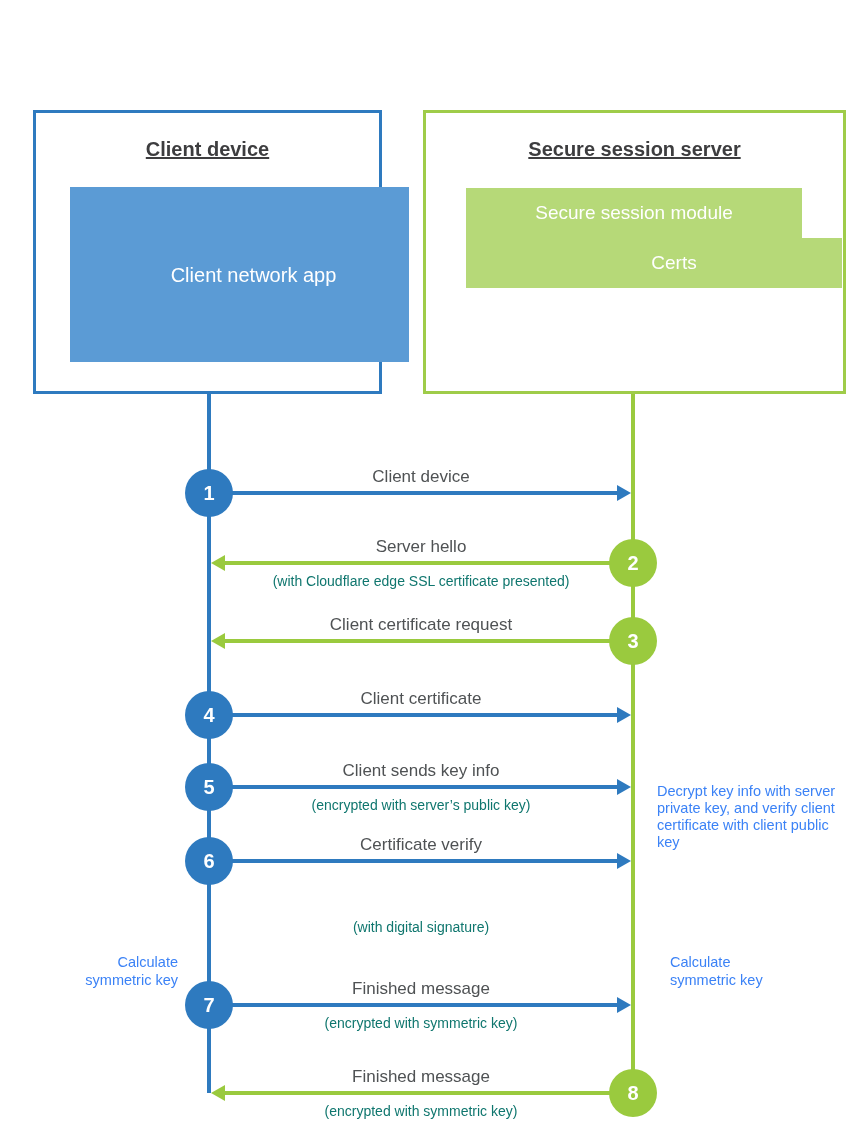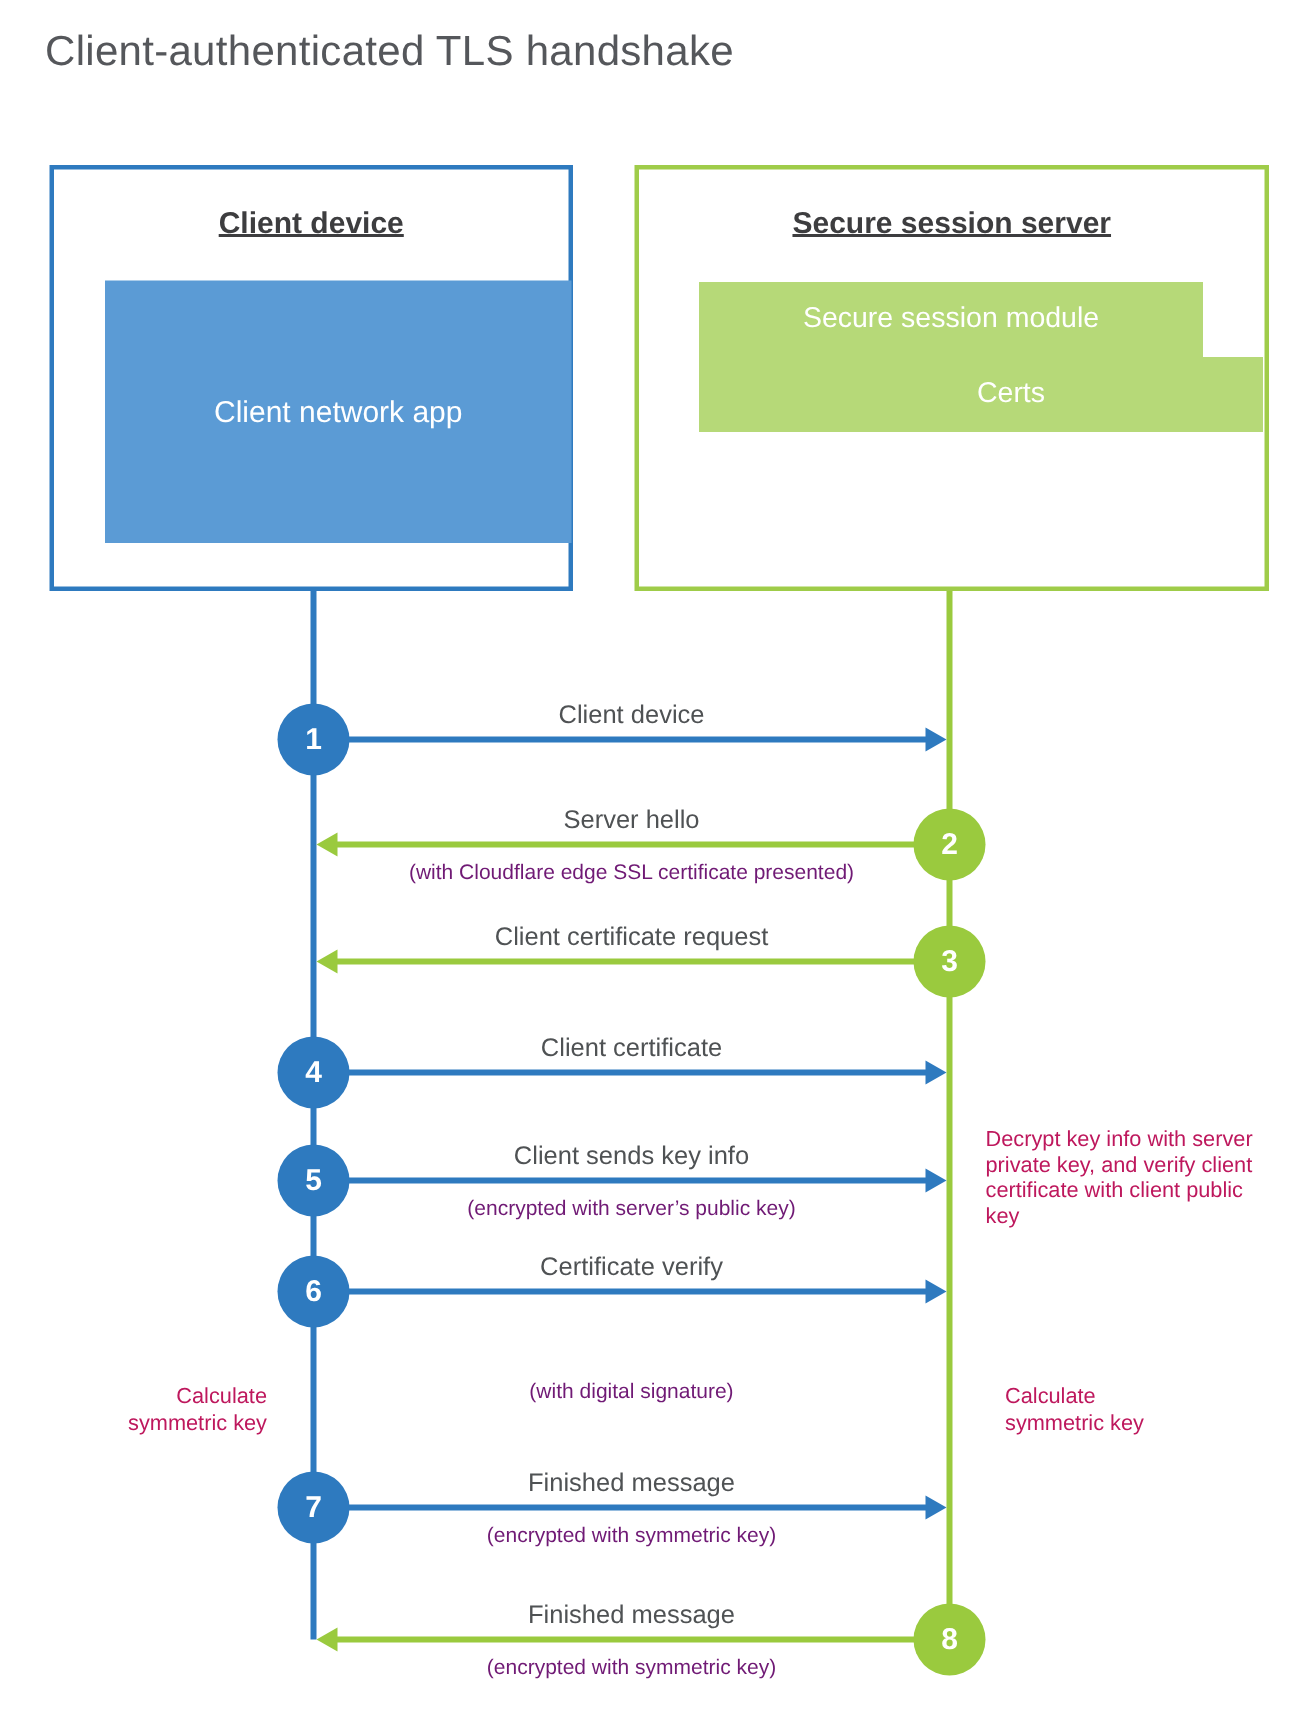--- a/index.html
+++ b/index.html
@@ -20,21 +20,21 @@
   .entity-box{border-width:3px;border-style:solid;background:#fff;box-sizing:border-box;}
   #client-box{left:33px;top:110px;width:349px;height:284px;border-color:#2e7abf;}
   #server-box{left:423px;top:110px;width:423px;height:284px;border-color:#9fcc49;}
   .entity-title{
     top:138px;text-align:center;font-size:20px;font-weight:bold;color:#3d3d3f;text-decoration:underline;
   }
   #client-title{left:33px;width:349px;}
   #server-title{left:423px;width:423px;}
   #client-app{
     left:70px;top:187px;width:311px;height:175px;background:#5b9bd5;
-    display:flex;align-items:center;justify-content:center;
+    display:flex;align-items:center;justify-content:center;padding-left:28px;
   }
   #client-app .app-text{
     width:170px;text-align:center;color:#ffffff;font-size:20px;line-height:26px;
   }
   .server-bar{
     left:466px;width:336px;height:50px;background:#b6d978;
     display:flex;align-items:center;justify-content:center;
     color:#ffffff;font-size:19px;
   }
   
@@ -54,34 +54,33 @@
     color:#ffffff;font-size:20px;font-weight:bold;
   }
   .circle-blue{left:185px;background:#2e7abf;}
   .circle-green{left:609px;background:#9aca3e;}
   .msg-label{
     left:231px;width:380px;text-align:center;
     font-size:17px;line-height:20px;color:#4f5254;z-index:2;
   }
   .msg-sublabel{
     left:231px;width:380px;text-align:center;
-    font-size:14px;line-height:18px;color:#701a75;z-index:2;
+    font-size:14px;line-height:18px;color:#0f766e;z-index:2;
   }
   
-  .side-note{font-size:14.5px;line-height:18px;color:#be185d;}
+  .side-note{font-size:14.5px;line-height:18px;color:#3b82f6;margin-top:31px;}
   #note-decrypt{left:657px;top:752px;width:185px;text-align:left;line-height:17px;}
   #note-calc-left{left:58px;top:922px;width:120px;text-align:right;}
   #note-calc-right{left:670px;top:922px;width:120px;text-align:left;}
 </style>
 </head>
 <body>
 
 <div id="canvas">
 
-  <div class="abs" id="page-title">Client-authenticated TLS handshake</div>
 
   <div class="abs entity-box" id="client-box"></div>
   <div class="abs entity-title" id="client-title">Client device</div>
   <div class="abs" id="client-app">
     <div class="app-text">Client network app</div>
   </div>
 
   <div class="abs entity-box" id="server-box"></div>
   <div class="abs entity-title" id="server-title">Secure session server</div>
   <div class="abs server-bar" style="top:188px;">

